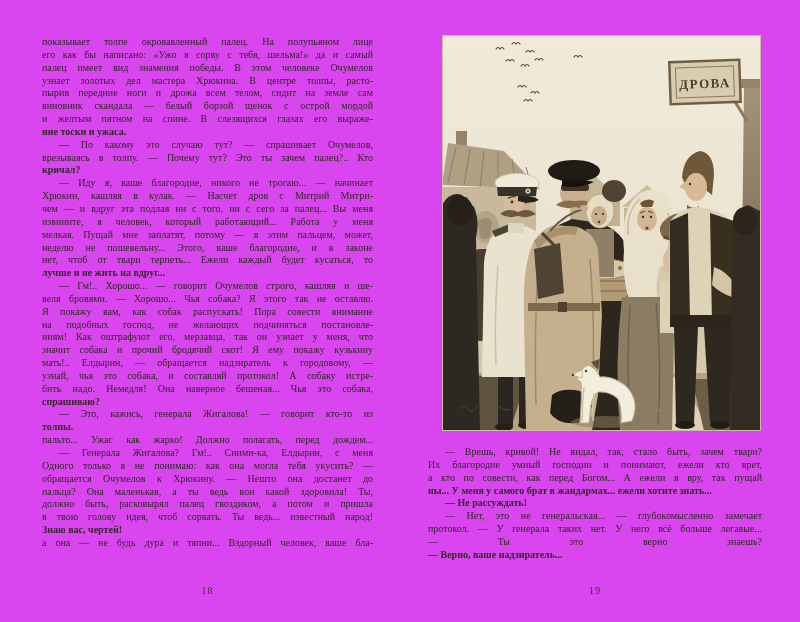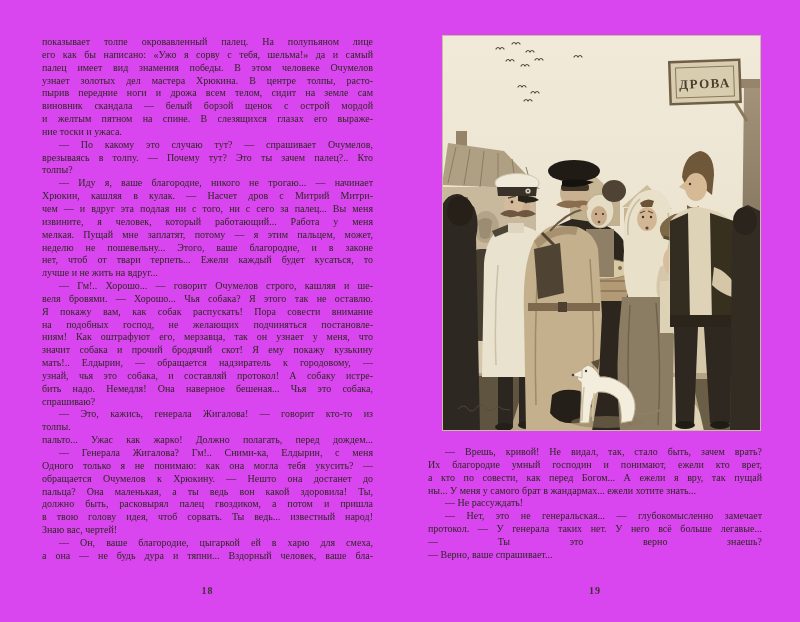--- a/index.html
+++ b/index.html
@@ -5,27 +5,27 @@
   html,body{margin:0;padding:0;background:#ffffff;}
   .sheet{
     position:relative;width:800px;height:622px;background:#d946ef;overflow:hidden;
     font-family:"Liberation Serif","DejaVu Serif",serif;color:#2e2922;
   }
   .textblock{position:absolute;font-size:10px;}
   .textblock .line{
     height:12.85px;line-height:12.85px;overflow:hidden;
     text-align:justify;text-align-last:justify;
   }
-  .textblock .line.last{text-align-last:left;}
+  .textblock .line.last{text-align-last:left;font-weight:bold;}
   .textblock .line.indent{text-indent:17px;}
   #left-text{left:42px;top:36px;width:331px;}
   #right-text{left:428px;top:446px;width:334px;}
   .pagenum{
     position:absolute;top:584px;height:14px;line-height:14px;
-    text-align:center;font-size:10px;color:#3a342c;letter-spacing:1px;font-weight:bold;
+    text-align:center;font-size:10px;color:#3a342c;letter-spacing:1px;
   }
   #pagenum-left{left:42px;width:331px;}
   #pagenum-right{left:428px;width:334px;}
   #illustration{
     position:absolute;left:442px;top:35px;width:319px;height:396px;
   }
   #illustration svg{display:block;width:100%;height:100%;}
 </style>
 </head>
 <body>
@@ -36,21 +36,21 @@
       <div class="line">показывает толпе окровавленный палец. На полупьяном лице</div>
       <div class="line">его как бы написано: «Ужо я сорву с тебя, шельма!» да и самый</div>
       <div class="line">палец имеет вид знамения победы. В этом человеке Очумелов</div>
       <div class="line">узнает золотых дел мастера Хрюкина. В центре толпы, расто-</div>
       <div class="line">пырив передние ноги и дрожа всем телом, сидит на земле сам</div>
       <div class="line">виновник скандала — белый борзой щенок с острой мордой</div>
       <div class="line">и желтым пятном на спине. В слезящихся глазах его выраже-</div>
       <div class="line last">ние тоски и ужаса.</div>
       <div class="line indent">— По какому это случаю тут? — спрашивает Очумелов,</div>
       <div class="line">врезываясь в толпу. — Почему тут? Это ты зачем палец?.. Кто</div>
-      <div class="line last">толпы?</div>
+      <div class="line last">кричал?</div>
       <div class="line indent">— Иду я, ваше благородие, никого не трогаю... — начинает</div>
       <div class="line">Хрюкин, кашляя в кулак. — Насчет дров с Митрий Митри-</div>
       <div class="line">чем — и вдруг эта подлая ни с того, ни с сего за палец... Вы меня</div>
       <div class="line">извините, я человек, который работающий... Работа у меня</div>
       <div class="line">мелкая. Пущай мне заплатят, потому — я этим пальцем, может,</div>
       <div class="line">неделю не пошевельну... Этого, ваше благородие, и в законе</div>
       <div class="line">нет, чтоб от твари терпеть... Ежели каждый будет кусаться, то</div>
       <div class="line last">лучше и не жить на вдруг...</div>
       <div class="line indent">— Гм!.. Хорошо... — говорит Очумелов строго, кашляя и ше-</div>
       <div class="line">веля бровями. — Хорошо... Чья собака? Я этого так не оставлю.</div>
@@ -65,21 +65,20 @@
       <div class="line indent">— Это, кажись, генерала Жигалова! — говорит кто-то из</div>
       <div class="line last">толпы.</div>
       <div class="line">пальто... Ужас как жарко! Должно полагать, перед дождем...</div>
       <div class="line indent">— Генерала Жигалова? Гм!.. Сними-ка, Елдырин, с меня</div>
       <div class="line">Одного только я не понимаю: как она могла тебя укусить? —</div>
       <div class="line">обращается Очумелов к Хрюкину. — Нешто она достанет до</div>
       <div class="line">пальца? Она маленькая, а ты ведь вон какой здоровила! Ты,</div>
       <div class="line">должно быть, расковырял палец гвоздиком, а потом и пришла</div>
       <div class="line">в твою голову идея, чтоб сорвать. Ты ведь... известный народ!</div>
       <div class="line last">Знаю вас, чертей!</div>
-      <div class="line indent">— Он, ваше благородие, цыгаркой ей в харю для смеха,</div>
       <div class="line">а она — не будь дура и тяпни... Вздорный человек, ваше бла-</div>
     </div>
   <div id="pagenum-left" class="pagenum">18</div>
 
   <div id="illustration">
     <svg viewBox="0 0 319 396" preserveAspectRatio="none">
       <defs>
         <linearGradient id="skyg" x1="0" y1="0" x2="0" y2="1">
           <stop offset="0" stop-color="#f1ead9"></stop>
             <stop offset="1" stop-color="#e7dec9"></stop>
@@ -275,25 +274,25 @@
         <path d="M142,352 Q140,370 140,386 M152,358 Q150,372 151,386" stroke="#cfc2a4" stroke-width="1.5" fill="none"></path>
       </g>
 
       <path d="M16,374 q6,-6 10,0 q4,5 9,-2 q5,-5 9,1 q4,5 9,0 q3,-3 7,1 l8,1" stroke="#574c3c" stroke-width="1" fill="none" opacity="0.8"></path>
 
       <rect x="0.5" y="0.5" width="318" height="395" fill="none" stroke="#c9bda2" stroke-width="1"></rect>
     </svg>
   </div>
 
   <div id="right-text" class="textblock">
-      <div class="line indent">— Врешь, кривой! Не видал, так, стало быть, зачем врать?</div>
+      <div class="line indent">— Врешь, кривой! Не видал, так, стало быть, зачем твари?</div>
       <div class="line">Их благородие умный господин и понимают, ежели кто врет,</div>
       <div class="line">а кто по совести, как перед Богом... А ежели я вру, так пущай</div>
       <div class="line last">ны... У меня у самого брат в жандармах... ежели хотите знать...</div>
       <div class="line last indent">— Не рассуждать!</div>
       <div class="line indent">— Нет, это не генеральская... — глубокомысленно замечает</div>
       <div class="line">протокол. — У генерала таких нет. У него всё больше легавые...</div>
       <div class="line">— Ты это верно знаешь?</div>
-      <div class="line last">— Верно, ваше спрашивает...</div>
+      <div class="line last">— Верно, ваше надзиратель...</div>
     </div>
   <div id="pagenum-right" class="pagenum">19</div>
 
 </div>
 
 </body></html>

